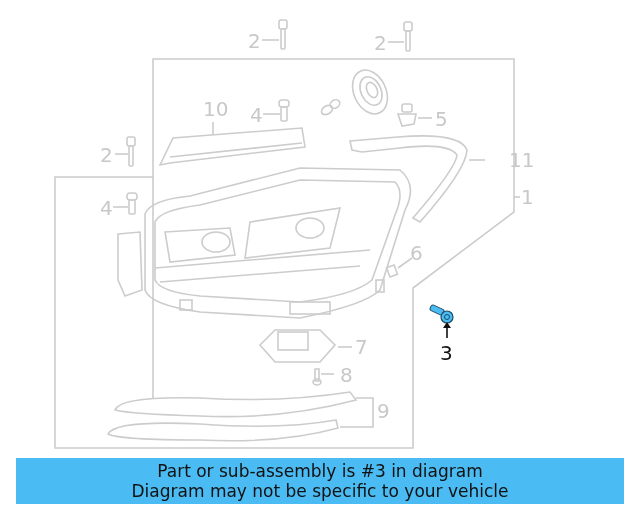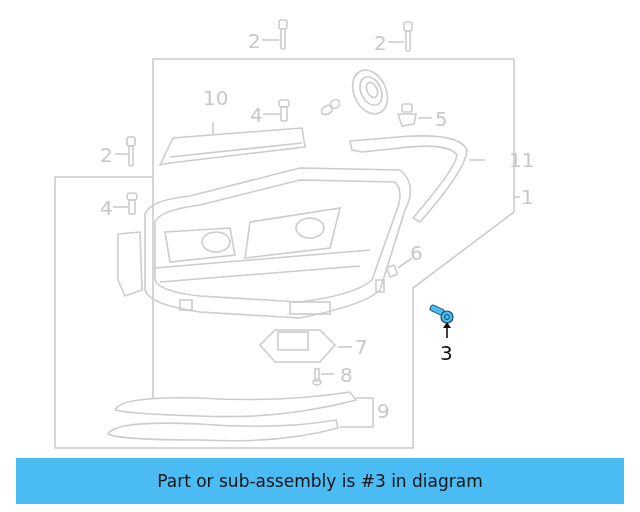--- a/index.html
+++ b/index.html
@@ -125,29 +125,30 @@
       <rect x="430" y="307" width="14" height="6" rx="2" fill="#4bbcf3" stroke="#1a4a66" stroke-width="1" transform="rotate(25 437 310)"></rect>
       <circle cx="447" cy="317" r="6" fill="#4bbcf3" stroke="#1a4a66" stroke-width="1.2"></circle>
       <circle cx="447" cy="317" r="2.5" fill="none" stroke="#1a4a66" stroke-width="1"></circle>
       <line x1="447" y1="338" x2="447" y2="325" stroke="#111111" stroke-width="1.6"></line>
       <path d="M443 328 L447 322 L451 328 Z" fill="#111111"></path>
     </g>
   </svg>
 
   <span class="callout" style="left:248px;top:31px">2</span>
   <span class="callout" style="left:374px;top:33px">2</span>
-  <span class="callout" style="left:203px;top:88px">10</span>
+  <span class="callout" style="left:203px;top:99px">10</span>
   <span class="callout" style="left:250px;top:105px">4</span>
   <span class="callout" style="left:435px;top:109px">5</span>
   <span class="callout" style="left:100px;top:145px">2</span>
   <span class="callout" style="left:509px;top:150px">11</span>
   <span class="callout" style="left:521px;top:187px">1</span>
   <span class="callout" style="left:100px;top:198px">4</span>
   <span class="callout" style="left:410px;top:243px">6</span>
   <span class="callout active" style="left:440px;top:343px">3</span>
   <span class="callout" style="left:355px;top:337px">7</span>
   <span class="callout" style="left:340px;top:365px">8</span>
   <span class="callout" style="left:377px;top:401px">9</span>
 </div>
 
 <div id="banner">
   <span>Part or sub-assembly is #3 in diagram</span>
+  <span>Diagram may not be specific to your vehicle</span>
 </div>
 
 </body></html>

